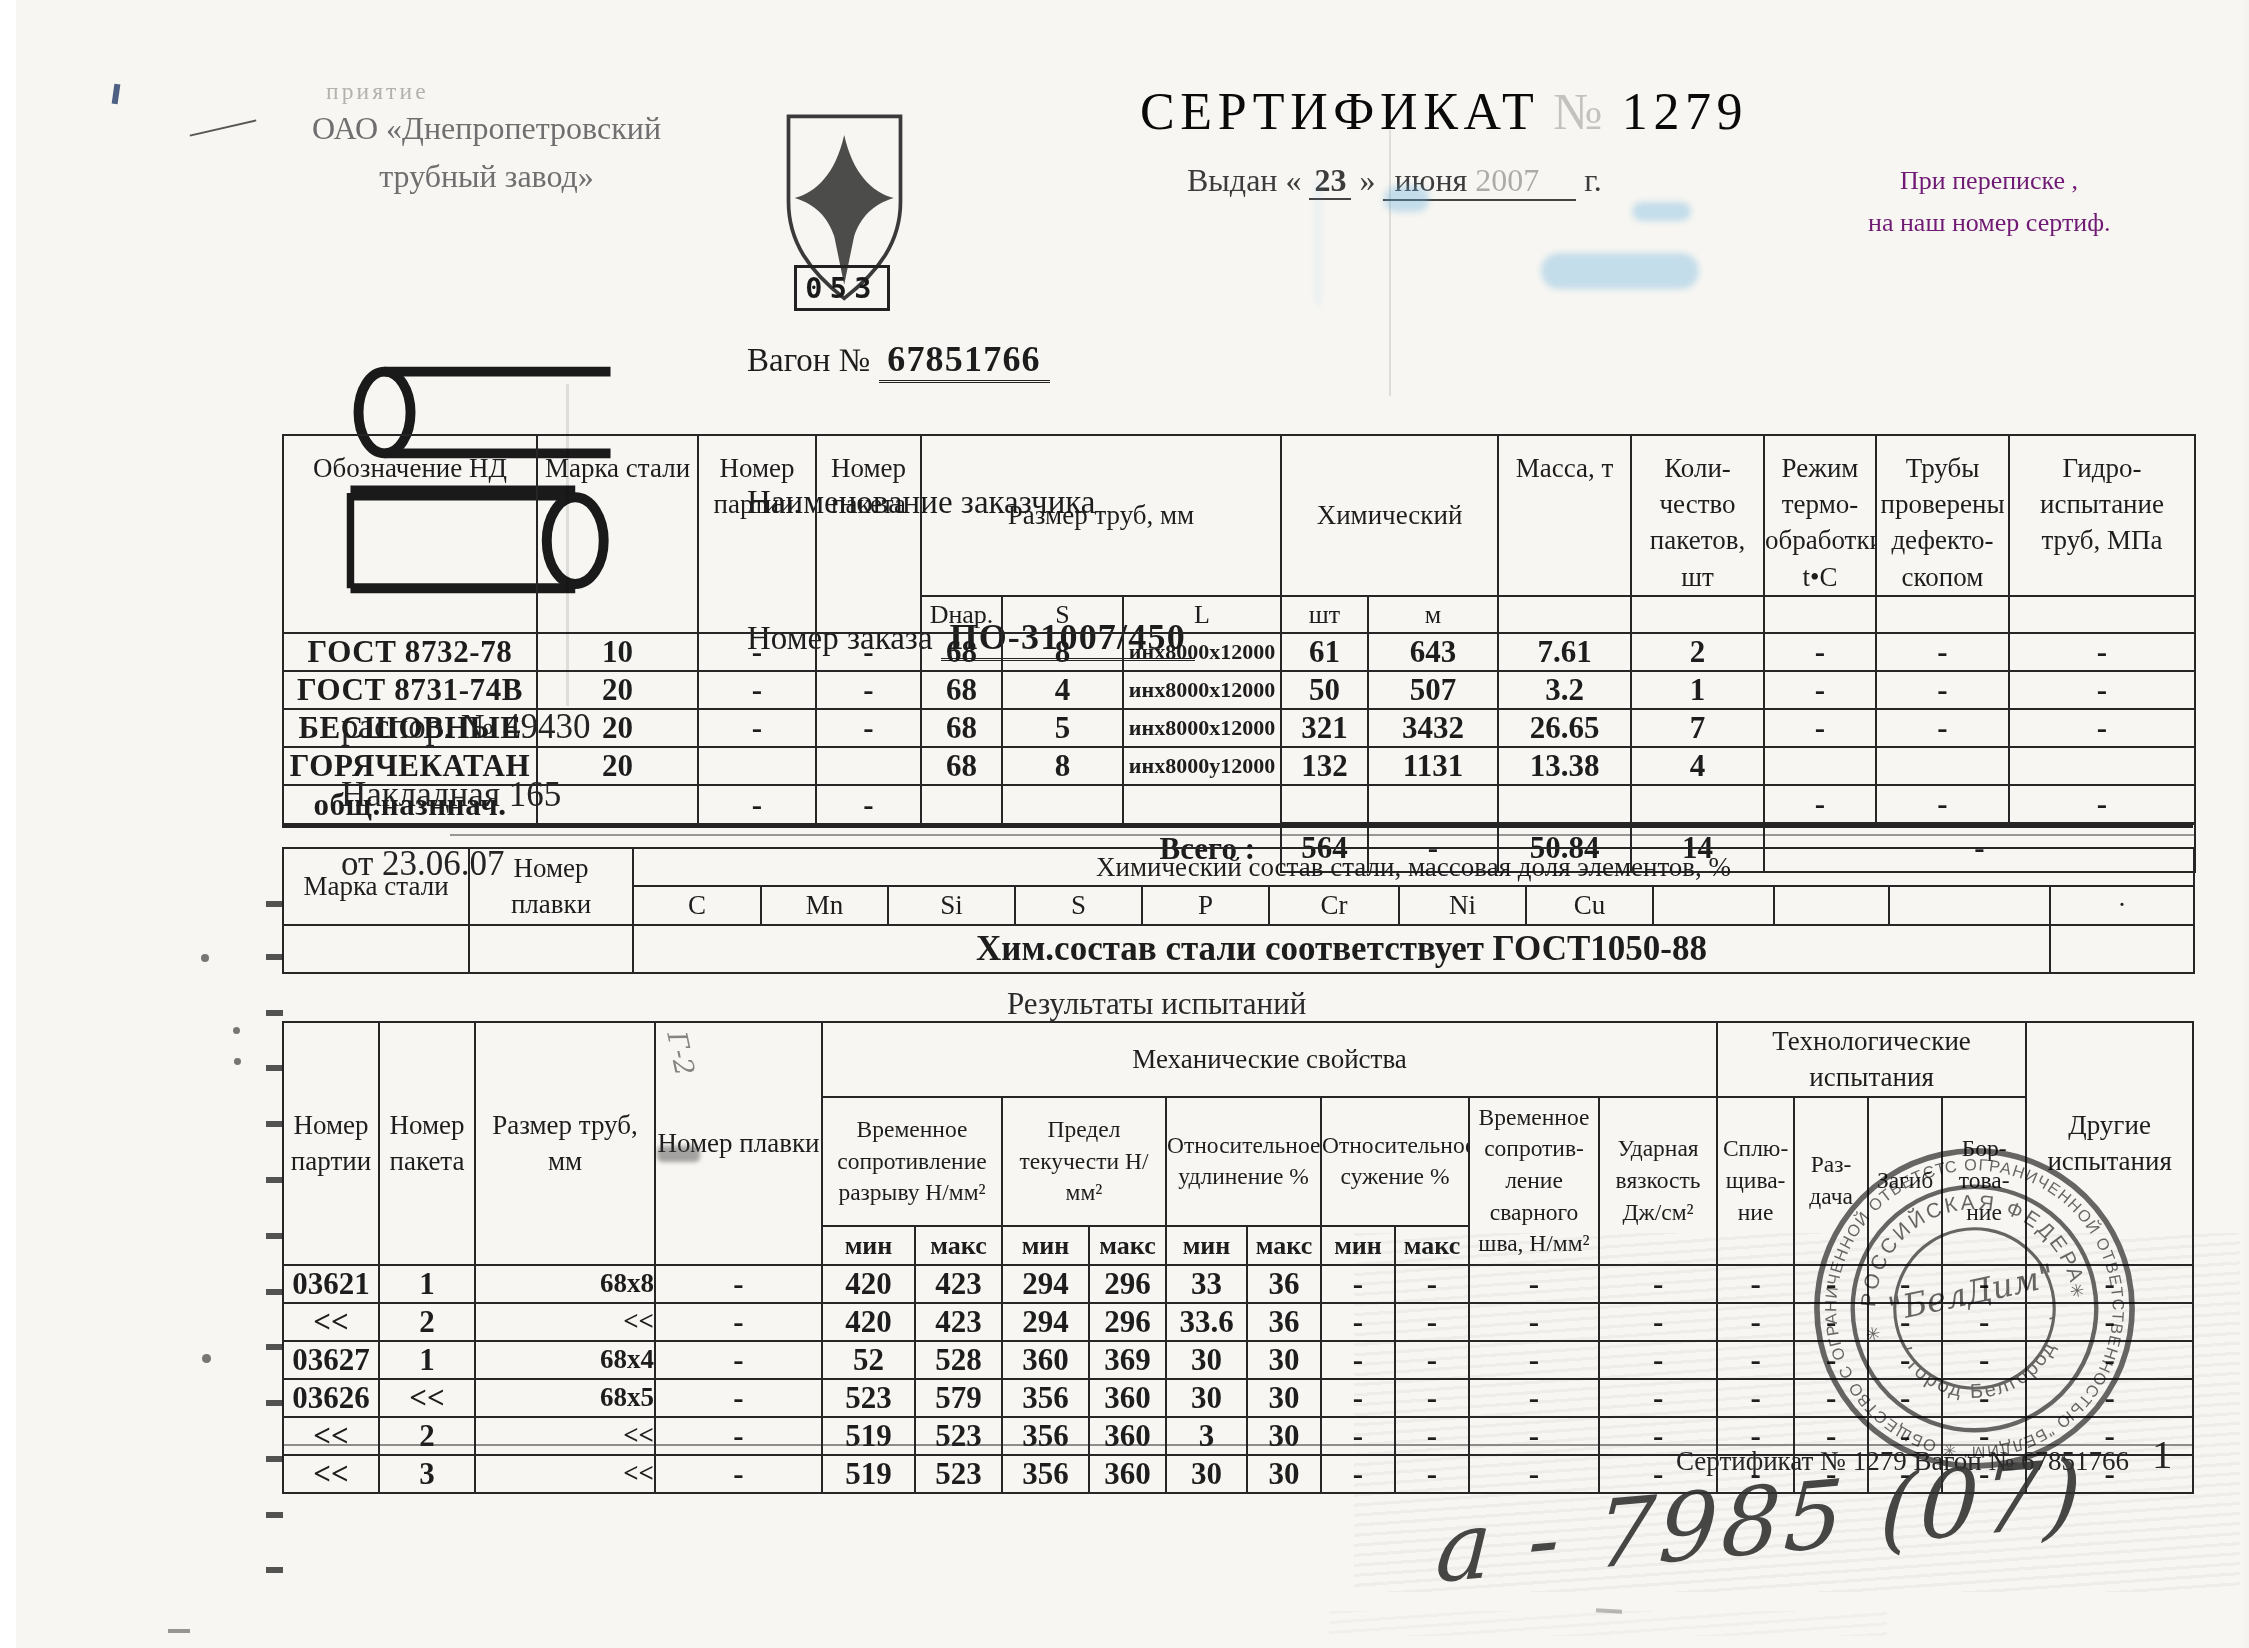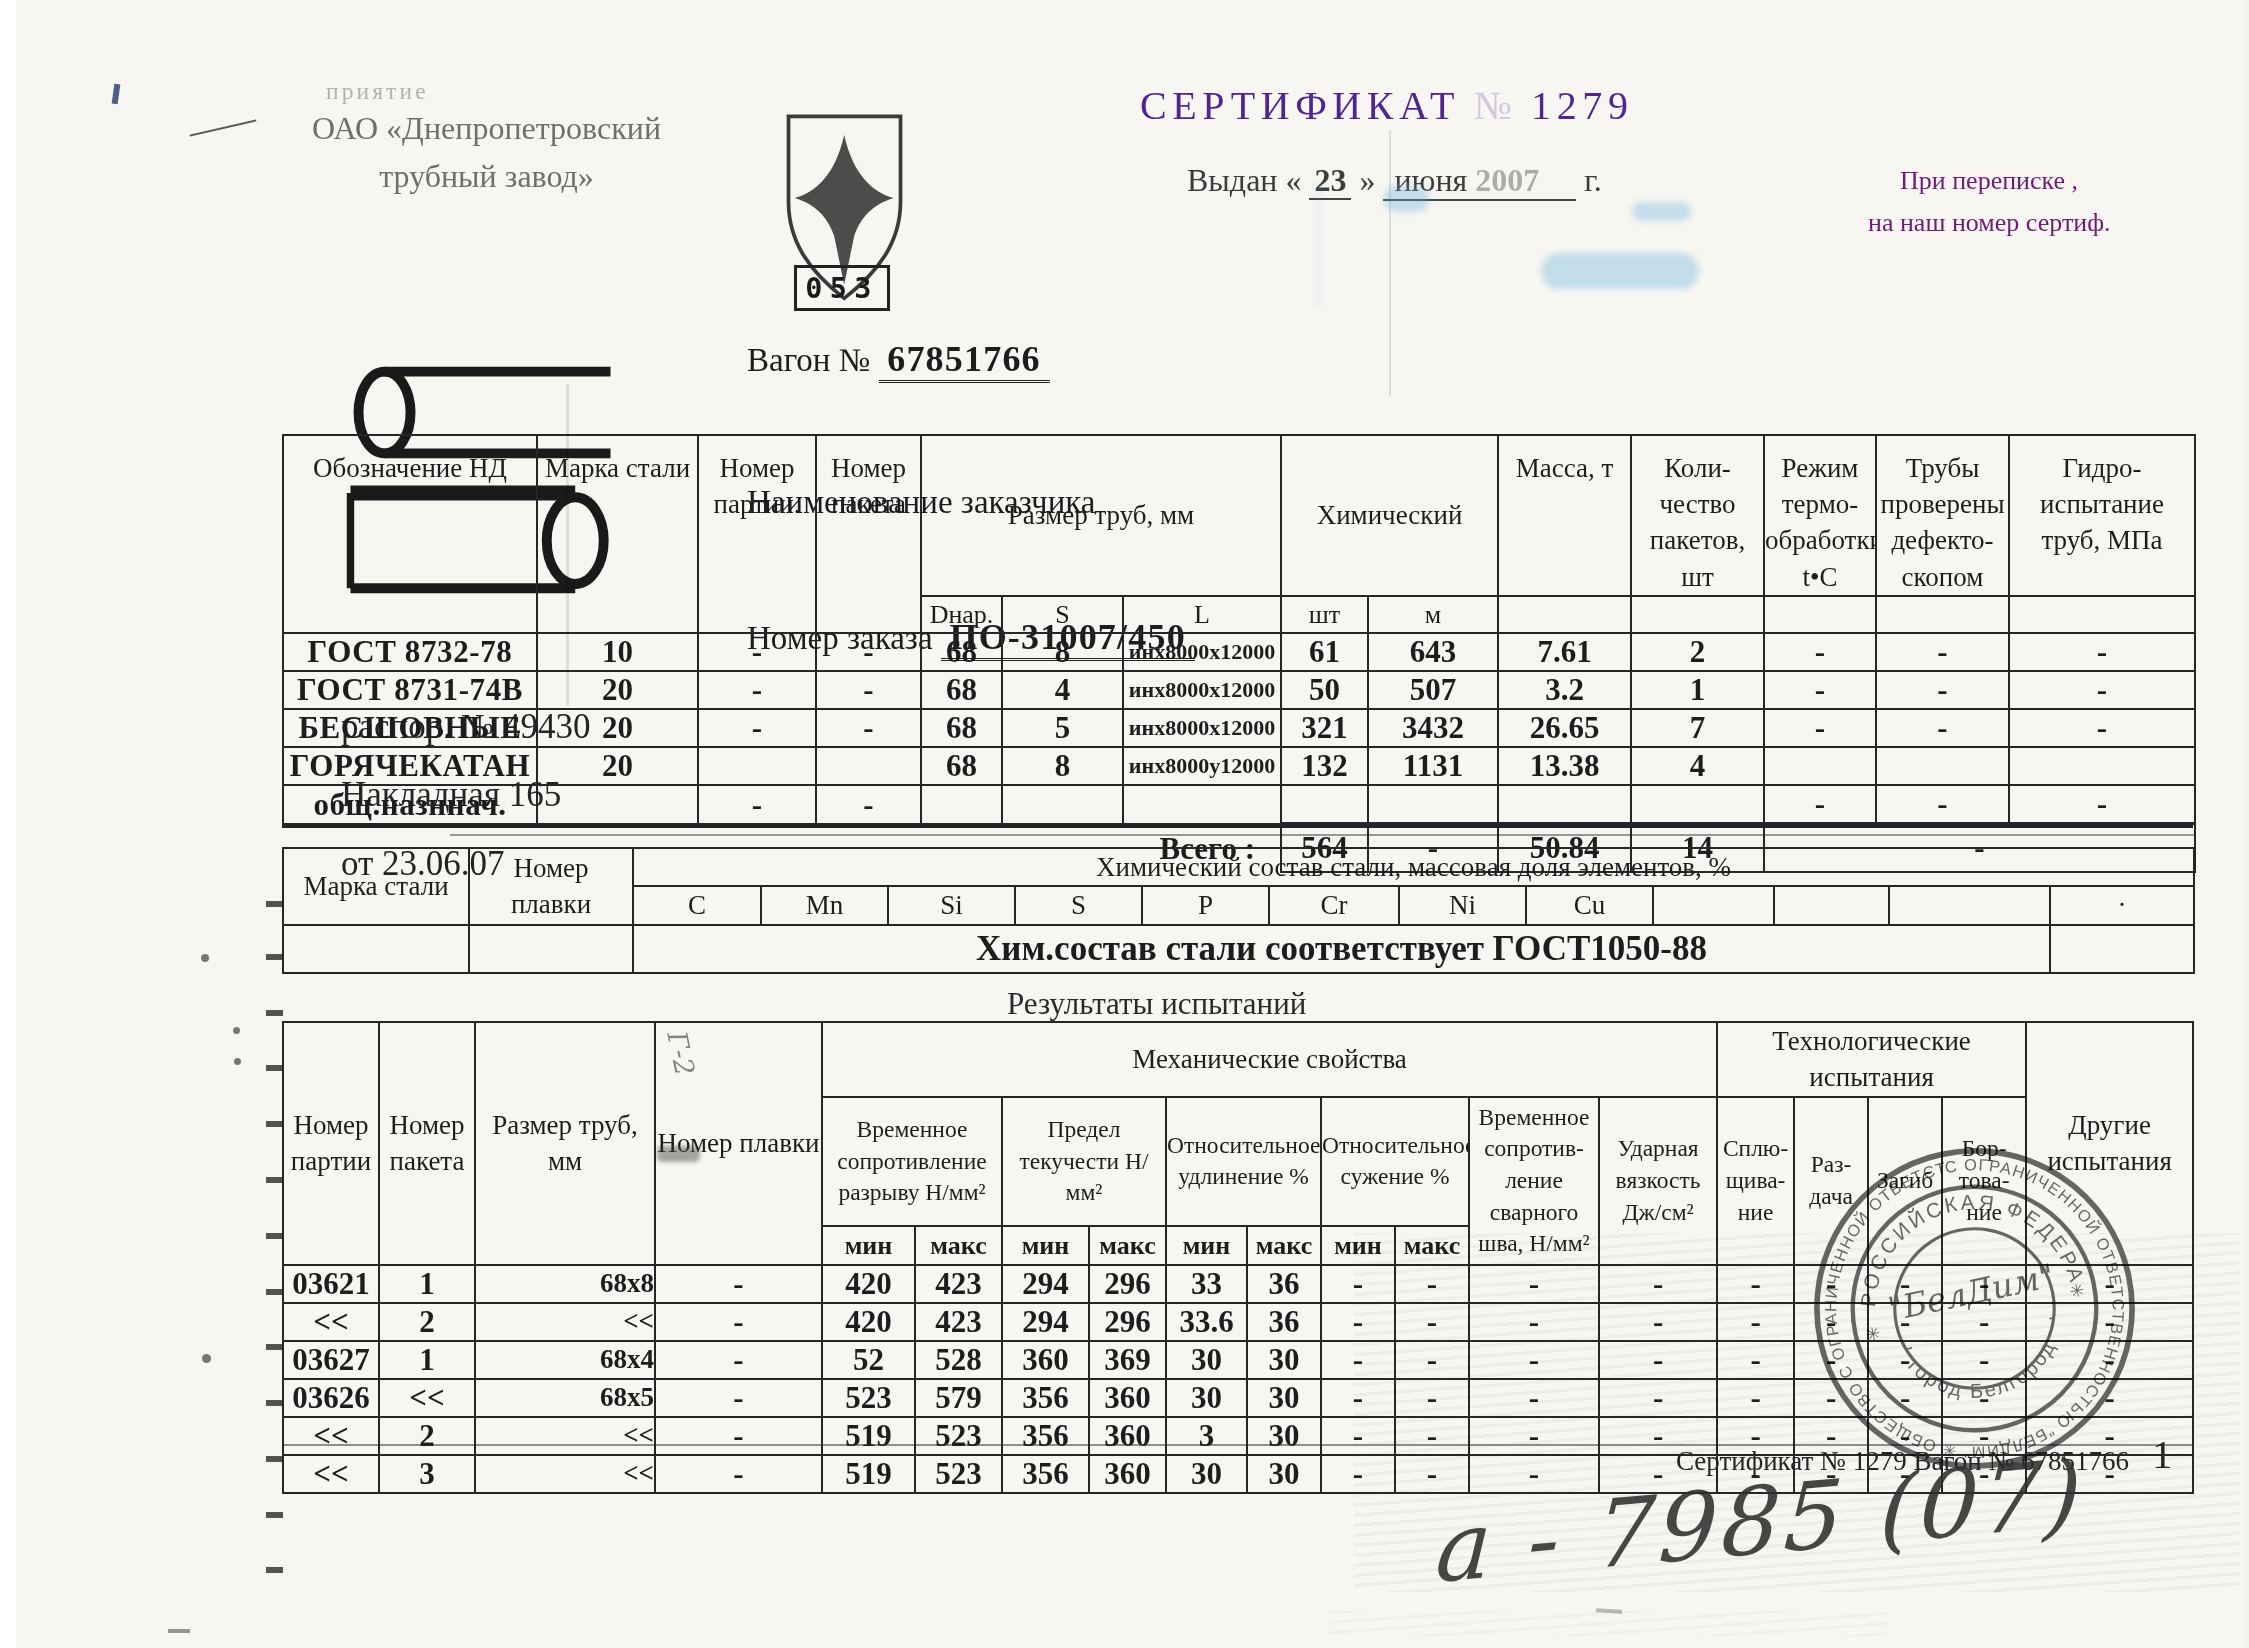--- a/index.html
+++ b/index.html
@@ -9,26 +9,26 @@
   
   .faded-word{left:310px;top:78px;font-size:23.5px;color:#b3b1ac;letter-spacing:3.1px;filter:blur(0.6px);}
   .company{left:266px;top:104px;width:409px;text-align:center;font-size:32px;line-height:1.5;
            color:#6f6f6f;filter:blur(0.5px);}
   .raspor{left:325px;top:693px;font-size:35px;line-height:1.95;color:#242424;}
   .wagon-block{left:731px;top:338px;font-size:33px;}
   .lbl{font-size:33px;}
   .uval{font-weight:bold;font-size:36px;letter-spacing:1.2px;border-bottom:3.7px double #222;padding:0 8.7px 1.2px 8.7px;}
   .customer{left:731px;top:484px;font-size:33px;}
   .order{left:731px;top:616px;font-size:33px;}
-  .title{left:1124px;top:82px;font-size:40px;color:#4c1d95;letter-spacing:5.6px;filter:blur(0.6px) contrast(.92);}
+  .title{left:1124px;top:82px;font-size:52px;color:#000000;letter-spacing:5.6px;filter:blur(0.6px) contrast(.92);}
   .title .no{opacity:.22;margin:0 13.6px;}
   .issued{left:1171px;top:162px;font-size:32px;color:#3c3c3c;}
   .issued .day{font-weight:bold;border-bottom:2.5px solid #444;padding:0 5px;}
   .issued .month{border-bottom:2.5px solid #444;padding:0 37px 1.2px 11px;}
-  .issued .year{opacity:.4;font-weight:bold;}
+  .issued .year{opacity:.4;}
   .corr{left:1852px;top:160px;width:384px;font-size:26px;line-height:1.6;color:#701a75;}
   .corr .l1{padding-left:32px;}
   
   .logo{left:319px;top:338px;}
   .shield{left:765px;top:109px;}
   .codebox{left:778px;top:265px;width:90px;height:40px;border:3.7px solid #222;
            font-family:"DejaVu Sans Mono",monospace;font-size:28.5px;font-weight:bold;letter-spacing:7.4px;
            display:flex;align-items:center;justify-content:center;color:#1a1a1a;}
   
   table{position:absolute;border-collapse:collapse;table-layout:fixed;}

